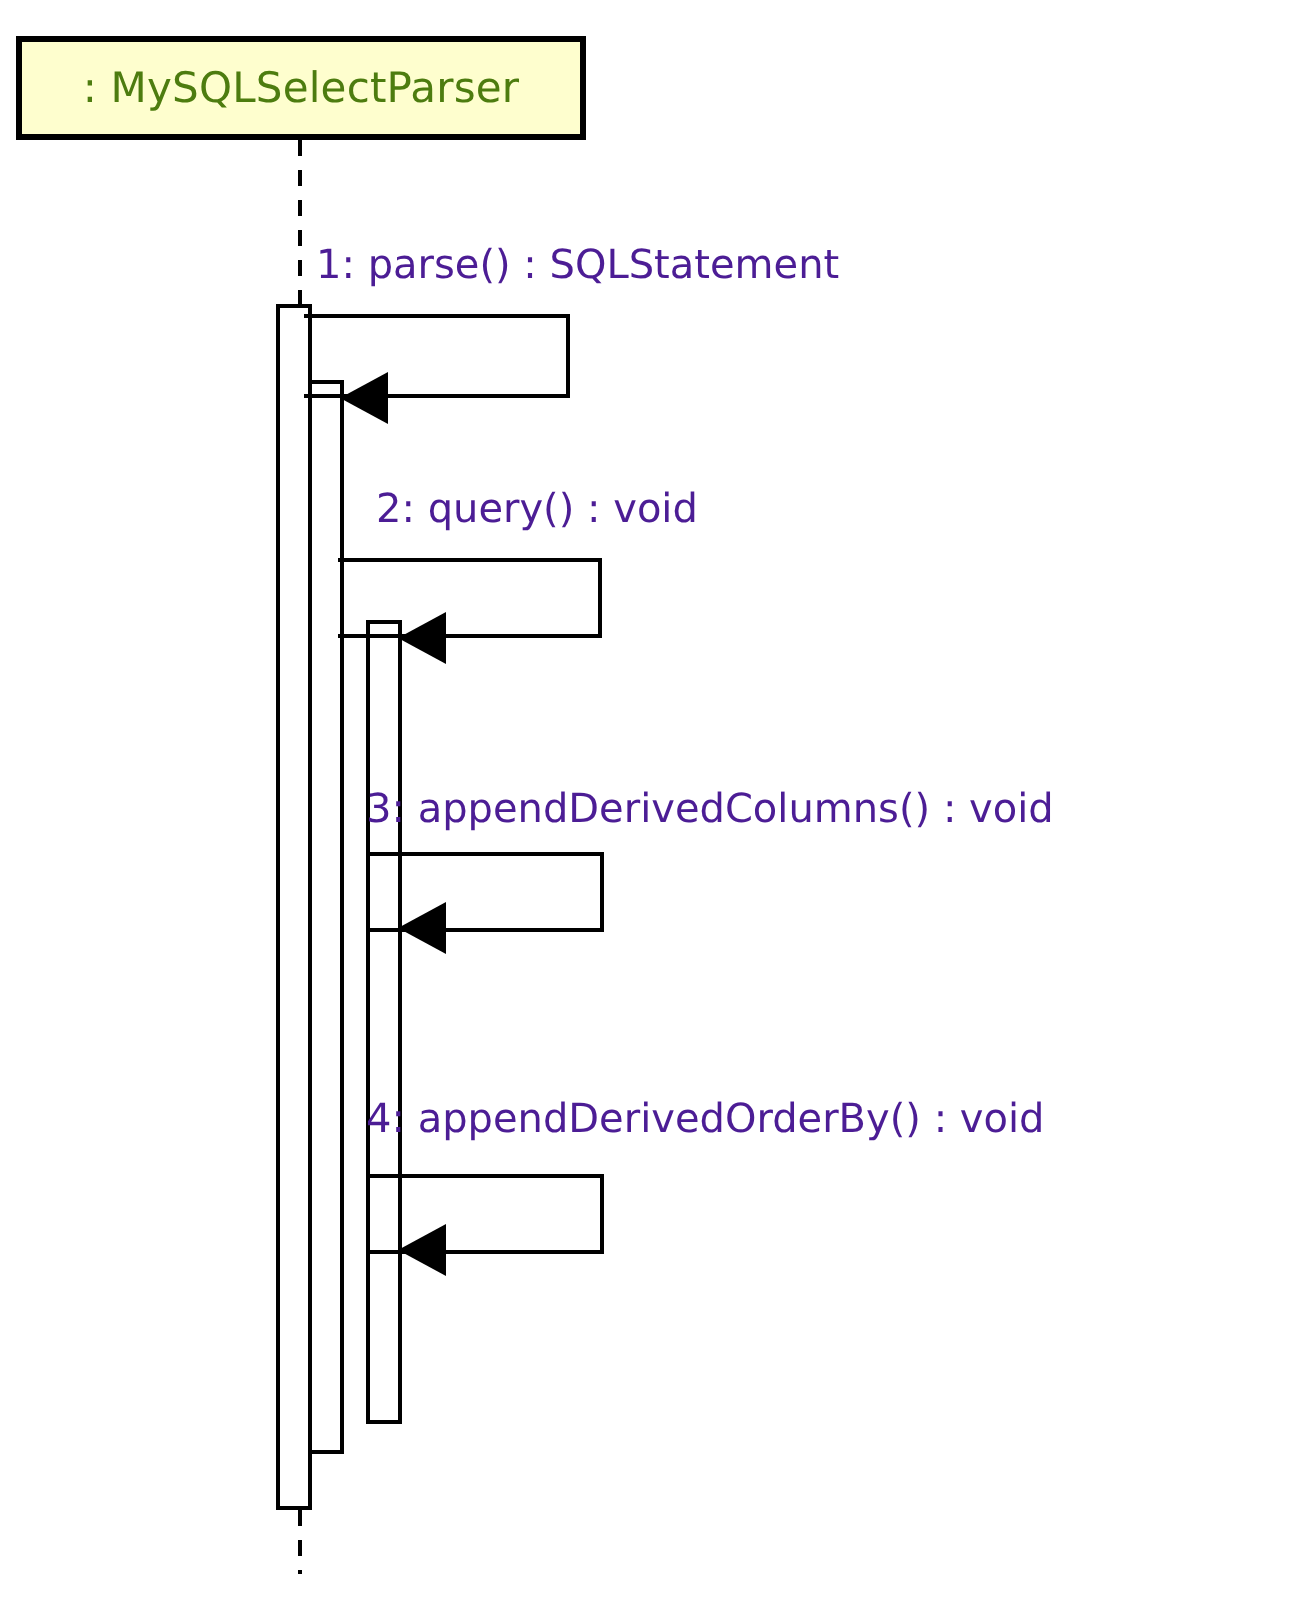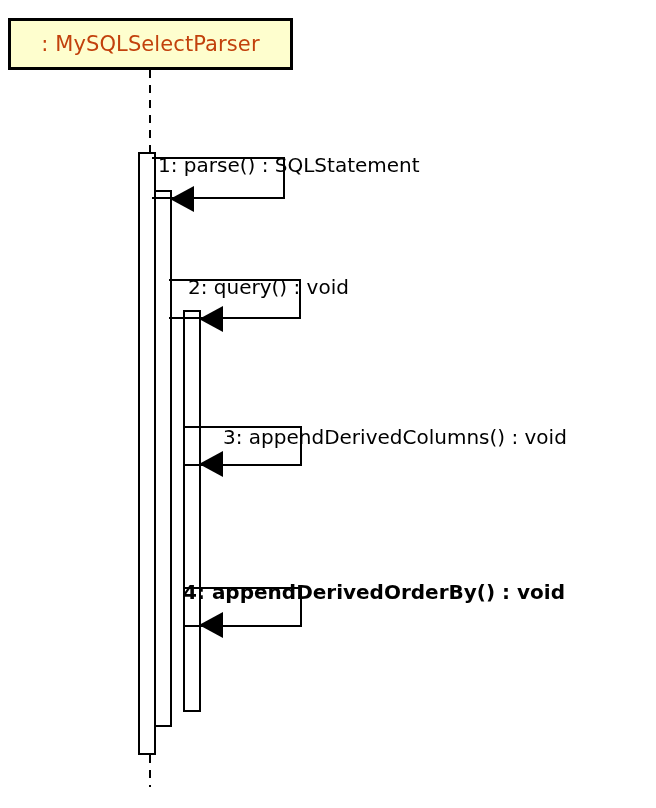--- a/index.html
+++ b/index.html
@@ -33,21 +33,21 @@
     height: 52px;
     box-sizing: border-box;
     background: #FEFECE;
     border: 3px solid #000000;
     display: flex;
     align-items: center;
     justify-content: center;
   }
   .participant-label {
     font-size: 21px;
-    color: #c2410c;
+    color: #4d7c0f;
     line-height: 1;
     white-space: nowrap;
     letter-spacing: 0.1px;
   }
 
   
   .lifeline {
     position: absolute;
     left: 149px;
     width: 2px;
@@ -86,24 +86,23 @@
     height: 0;
     border-top: 13px solid transparent;
     border-bottom: 13px solid transparent;
     border-right: 24px solid #000000;
   }
 
   
   .msg-label {
     position: absolute;
     font-size: 20px;
-    color: #000000;
+    color: #4c1d95;
     white-space: nowrap;
     line-height: 1;
-    margin-top: 33px;
   }
 </style>
 </head>
 <body>
 
 <div id="diagram-root">
 
   <div class="participant-box">
     <span class="participant-label">: MySQLSelectParser</span>
   </div>
@@ -118,21 +117,21 @@
   <div class="activation" style="left:183px; top:310px; width:18px; height:402px;"></div>
 
   <div class="msg-label" style="left:158px; top:122px;">1: parse() : SQLStatement</div>
   <div class="selfcall" style="left:152px; top:157px; width:133px; height:42px;"></div>
   <div class="arrowhead" style="left:170px; top:186px;"></div>
 
   <div class="msg-label" style="left:188px; top:244px;text-align:right;">2: query() : void</div>
   <div class="selfcall" style="left:169px; top:279px; width:132px; height:40px;"></div>
   <div class="arrowhead" style="left:199px; top:306px;"></div>
 
-  <div class="msg-label" style="left:183px; top:394px;padding-left:40px;">3: appendDerivedColumns() : void</div>
+  <div class="msg-label" style="left:183px; top:394px;">3: appendDerivedColumns() : void</div>
   <div class="selfcall" style="left:183px; top:426px; width:119px; height:40px;"></div>
   <div class="arrowhead" style="left:199px; top:451px;"></div>
 
-  <div class="msg-label" style="left:183px; top:549px;font-weight:bold;">4: appendDerivedOrderBy() : void</div>
+  <div class="msg-label" style="left:183px; top:549px;">4: appendDerivedOrderBy() : void</div>
   <div class="selfcall" style="left:183px; top:587px; width:119px; height:40px;"></div>
   <div class="arrowhead" style="left:199px; top:612px;"></div>
 
 </div>
 
 </body></html>

